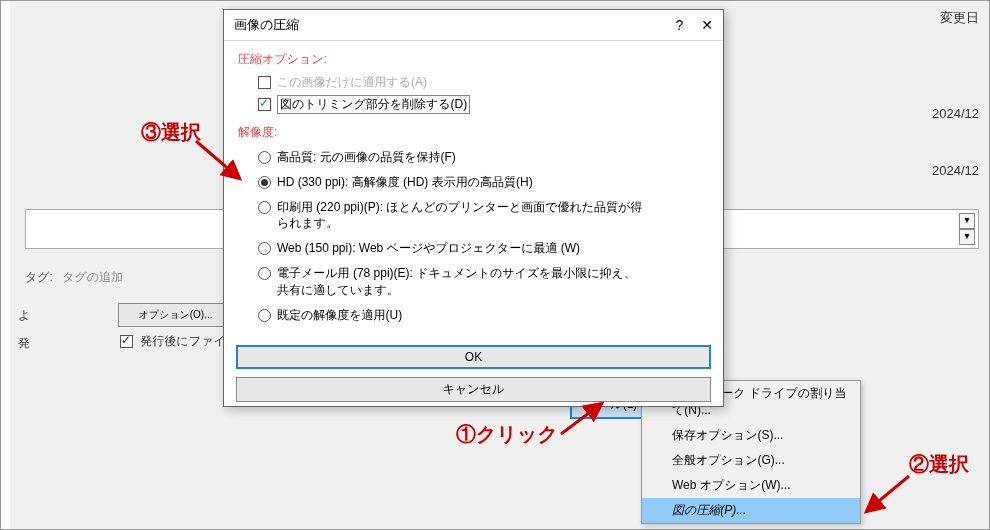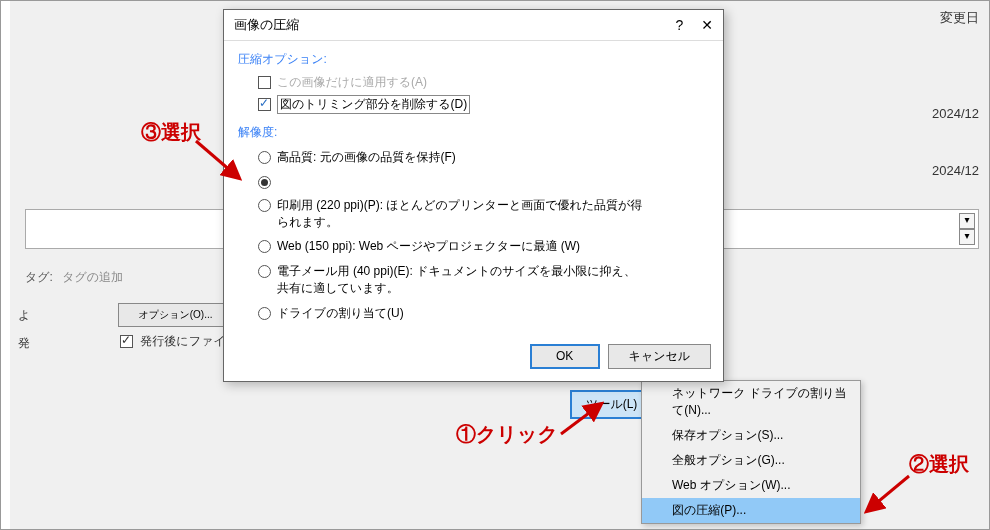--- a/index.html
+++ b/index.html
@@ -166,20 +166,21 @@
       box-shadow: 2px 2px 6px rgba(0,0,0,.2);
     }
     .tools-menu .item {
       padding: 4px 8px 4px 30px;
       font-size: 12px;
       color: #000;
       position: relative;
     }
     .tools-menu .item.selected {
       background: #91c9f7;
+      font-style: italic;
     }
 
     
     .dialog {
       position: absolute;
       left: 222px;
       top: 8px;
       width: 501px;
       background: #fff;
       border: 1px solid #666;
@@ -192,21 +193,21 @@
       padding: 6px 10px;
       font-size: 13px;
       border-bottom: 1px solid #ddd;
     }
     .dlg-title .icons { display: flex; gap: 18px; font-size: 14px; }
     .dlg-body {
       padding: 6px 14px 10px;
       font-size: 12px;
     }
     .dlg-section-label {
-      color: #3b82f6;
+      color: #ef4444;
       margin: 4px 0 4px 0;
     }
     .dlg-cb-row {
       padding: 2px 0 2px 20px;
       display: flex;
       align-items: center;
     }
     .dlg-cb-row .cb, .dlg-radio-row .rd {
       width: 13px;
       height: 13px;
@@ -227,21 +228,22 @@
     .dlg-radio-row .rd.selected::after {
       content:""; position:absolute; width:7px; height:7px; border-radius:50%;
       background:#333; top:2px; left:2px;
     }
     .dlg-radio-row .lbl { max-width: 370px; line-height: 1.4; }
 
     .dlg-buttons {
       display: flex;
       justify-content: flex-end;
       gap: 8px;
-      padding: 8px 12px 12px;
+      padding: 8px 12px 4px;
+      flex-direction: column;
     }
     .dlg-buttons .btn {
       border: 1px solid #888;
       background: #e8e8e8;
       padding: 3px 20px;
       font-size: 12px;
       min-width: 70px;
       text-align: center;
     }
     .dlg-buttons .btn.ok {
@@ -333,36 +335,37 @@
     </div>
 
     <div class="dlg-section-label" style="margin-top:8px;">解像度:</div>
 
     <div class="dlg-radio-row">
       <span class="rd"></span>
       <span class="lbl">高品質: 元の画像の品質を保持(F)</span>
     </div>
     <div class="dlg-radio-row">
       <span class="rd selected"></span>
+      <span class="lbl">HD (330 ppi): 高解像度 (HD) 表示用の高品質(H)</span>
     </div>
     <div class="dlg-radio-row">
       <span class="rd"></span>
       <span class="lbl">印刷用 (220 ppi)(P): ほとんどのプリンターと画面で優れた品質が得られます。</span>
     </div>
     <div class="dlg-radio-row">
       <span class="rd"></span>
       <span class="lbl">Web (150 ppi): Web ページやプロジェクターに最適 (W)</span>
     </div>
     <div class="dlg-radio-row">
       <span class="rd"></span>
-      <span class="lbl">電子メール用 (40 ppi)(E): ドキュメントのサイズを最小限に抑え、共有に適しています。</span>
+      <span class="lbl">電子メール用 (78 ppi)(E): ドキュメントのサイズを最小限に抑え、共有に適しています。</span>
     </div>
     <div class="dlg-radio-row">
       <span class="rd"></span>
-      <span class="lbl">ドライブの割り当て(U)</span>
+      <span class="lbl">既定の解像度を適用(U)</span>
     </div>
   </div>
   <div class="dlg-buttons">
     <div class="btn ok">OK</div>
     <div class="btn">キャンセル</div>
   </div>
 </div>
 
 <div class="annot" style="left:140px; top:118px;">
   <span>③選択</span>

